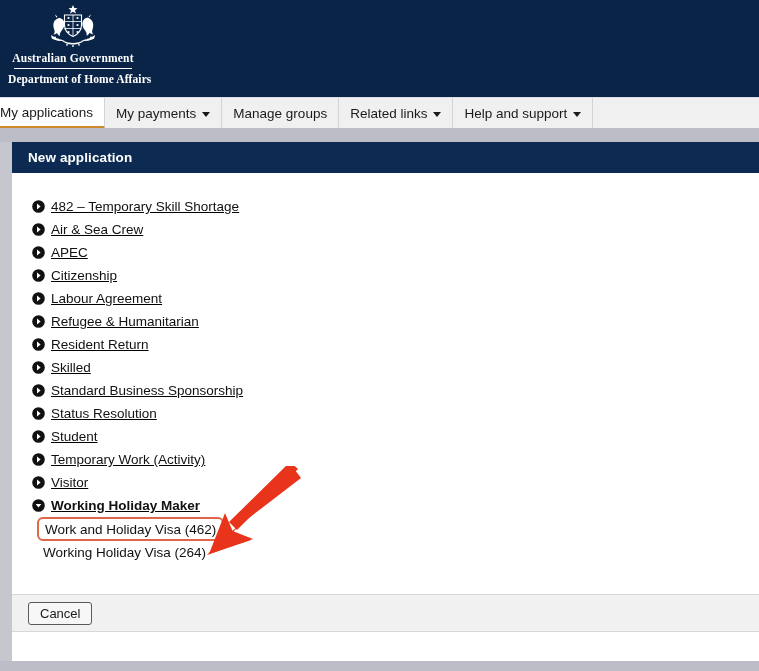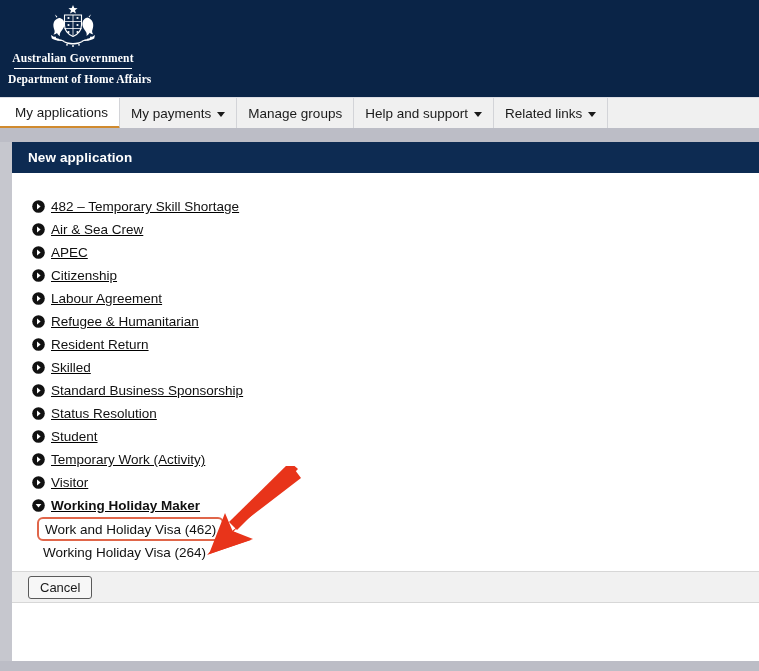--- a/index.html
+++ b/index.html
@@ -80,21 +80,21 @@
     display: flex;
     align-items: center;
     padding: 0 11px;
     font-size: 13.5px;
     color: #1a1a1a;
     border-right: 1px solid #d3d4d8;
     white-space: nowrap;
     cursor: pointer;
     background: #f0f0f0;
   }
-  .navitem:first-child { padding-left: 15px; }
+  .navitem:first-child { padding-left: 0; }
   .navitem.active {
     background: #ffffff;
     border-bottom: 3px solid #d08a2e;
     height: 31px;
   }
   .caret {
     display: inline-block;
     margin-left: 6px;
     width: 0; height: 0;
     border-left: 4px solid transparent;
@@ -192,25 +192,25 @@
   .sub-item.highlighted {
     border: 2px solid #e0664a;
     border-radius: 6px;
     padding: 0 6px;
     margin-left: -6px;
     height: 24px;
   }
 
   
   .panel-footer {
-    margin-top: 1px;
+    margin-top: 24px;
     background: #f1f1f1;
     border-top: 1px solid #d7d7d7;
     border-bottom: 1px solid #d7d7d7;
-    height: 32px;
+    height: 38px;
     display: flex;
     align-items: center;
     padding-left: 16px;
   }
   .cancel-btn {
     font-family: "Liberation Sans", sans-serif;
     font-size: 13px;
     color: #1a1a1a;
     background: #f7f7f7;
     border: 1px solid #5a5a5a;
@@ -297,25 +297,25 @@
           <span>My applications</span>
         </li>
         <li class="navitem">
           <span>My payments</span>
           <span class="caret"></span>
         </li>
         <li class="navitem">
           <span>Manage groups</span>
         </li>
         <li class="navitem">
-          <span>Help and support</span>
+          <span>Related links</span>
           <span class="caret"></span>
         </li>
         <li class="navitem">
-          <span>Related links</span>
+          <span>Help and support</span>
           <span class="caret"></span>
         </li>
       </ul>
   </div>
 
   <div class="grey-band"></div>
 
   <div class="body-area"></div>
   <div class="gutter-left"></div>
 

